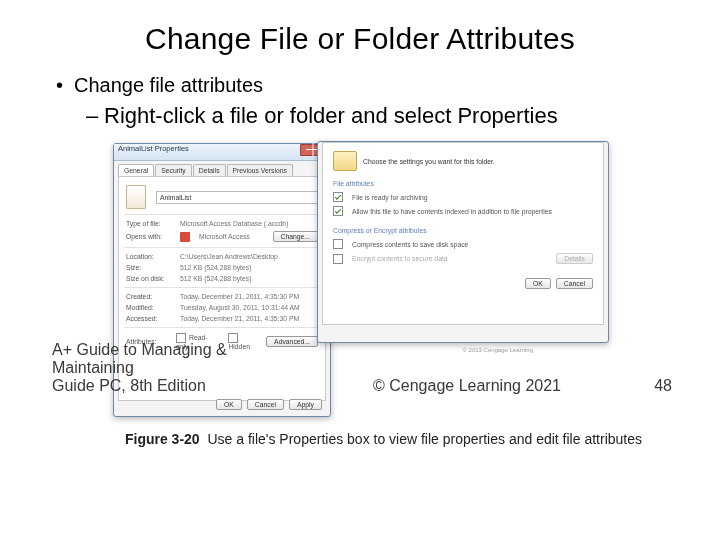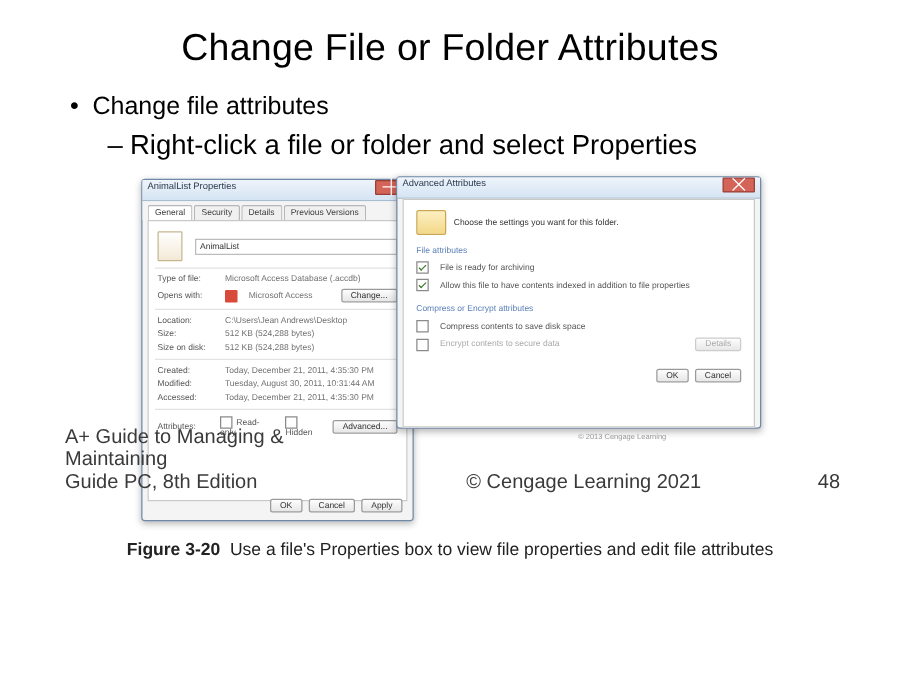--- a/index.html
+++ b/index.html
@@ -33,21 +33,21 @@
 .mi{width:10px;height:10px;background:#d84b3a;border-radius:1px;display:inline-block;margin-right:3px}
 .inp{flex:1;border:1px solid #bcbcbc;background:#fff;height:11px;padding:0 3px;line-height:11px;color:#333;font-size:6.8px}
 .btn{background:linear-gradient(#fdfdfd,#e7e7e7);border:1px solid #9a9a9a;border-radius:2px;padding:1px 7px;font-size:6.8px;color:#333}
 .cbx{width:8px;height:8px;border:1px solid #8a8a8a;background:#fff;display:inline-block;vertical-align:middle;margin-right:3px;position:relative}
 .cbx.ck::after{content:"";position:absolute;left:1px;top:2px;width:5px;height:2px;border-left:1.5px solid #3b7a2b;border-bottom:1.5px solid #3b7a2b;transform:rotate(-45deg)}
 .btnrow{position:absolute;bottom:6px;right:8px;display:flex;gap:5px}
 .adv .body{height:165px;padding:8px 10px}
 .adv .hdr{display:flex;align-items:center;gap:6px;color:#333}
 .adv .hdr .ic{width:22px;height:18px;background:linear-gradient(#fcefc2,#f3d888);border:1px solid #caa64d;border-radius:2px}
 .sect{color:#5a7fb8;font-size:6.8px;margin:9px 0 3px}
-.caption{font-size:14px;text-align:center;margin:0 22px 0;color:#222}
+.caption{font-size:14px;text-align:right;margin:0 22px 0;color:#222}
 .caption b{font-weight:700}
 .footer{position:absolute;left:52px;right:48px;bottom:18px;display:flex;align-items:flex-end;font-size:16px;color:#3a3a3a}
 .footer .book{width:250px}
 .footer .copy{flex:1;text-align:center}
 .footer .pg{width:40px;text-align:right}
 .cred{position:absolute;right:74px;bottom:70px;font-size:6px;color:#9a9a9a}
 </style>
 </head>
 <body>
 
@@ -121,25 +121,20 @@
         </div>
       </div>
       <div class="btnrow">
         <span class="btn">OK</span>
         <span class="btn">Cancel</span>
         <span class="btn">Apply</span>
       </div>
     </div>
 
     <div class="win adv">
-      <div class="tbar">
-        <span>Advanced Attributes</span>
-        <span class="sp"></span>
-        <span class="x"></span>
-      </div>
       <div class="body">
         <div class="hdr">
             <span class="ic"></span>
             <span>Choose the settings you want for this folder.</span>
           </div>
         <div class="sect">File attributes</div>
         <div class="row">
             <span class="cbx ck"></span>
             <span>File is ready for archiving</span>
           </div>

